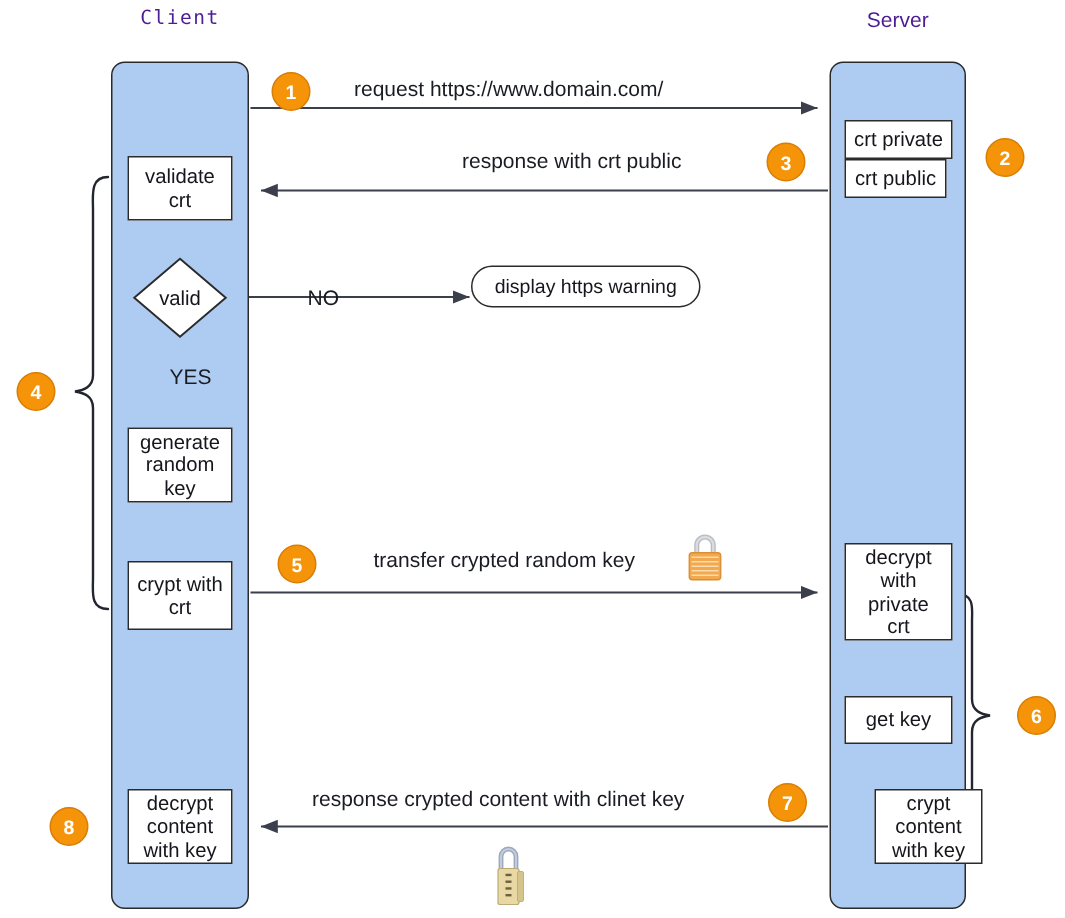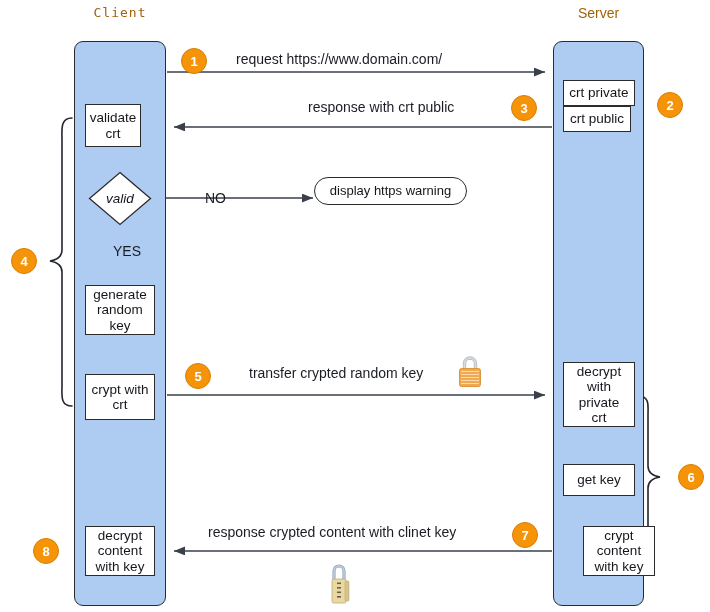--- a/index.html
+++ b/index.html
@@ -15,21 +15,21 @@
   .lane{
     position:absolute;
     background:#aecbf2;
     border:1.5px solid #2b2b2b;
     border-radius:9px;
     box-sizing:border-box;
   }
   .lane-title{
     position:absolute;
     font-size:14px;
-    color:#a16207;
+    color:#4c1d95;
     text-align:center;
     white-space:nowrap;
   }
   .lane-title.mono{font-family:"DejaVu Sans Mono", monospace;letter-spacing:1px;font-size:13px;}
 
   
   .box{
     position:absolute;
     background:#ffffff;
     border:1.3px solid #2b2b2b;
@@ -42,21 +42,21 @@
     padding:1px 2px;
   }
   .box span{display:block;}
 
   
   .diamond-wrap{position:absolute;}
   .diamond-wrap svg{display:block;}
   .diamond-label{
     position:absolute;left:0;top:0;width:100%;height:100%;
     display:flex;align-items:center;justify-content:center;
-    font-size:13.5px;color:#15161c;font-style:italic;
+    font-size:13.5px;color:#15161c;
   }
 
   
   .txt{
     position:absolute;
     font-size:14px;
     color:#1a1c24;
     white-space:nowrap;
   }
 
@@ -126,21 +126,21 @@
              L648,540
              C648,550 650,560 638,560" fill="none" stroke="#23262f" stroke-width="1.6" stroke-linecap="round"></path>
   </svg>
 
   <div class="lane" style="left:74px;top:41px;width:92px;height:565px;"></div>
   <div class="lane" style="left:553px;top:41px;width:91px;height:565px;"></div>
 
   <div class="lane-title mono" style="left:74px;top:5px;width:92px;">Client</div>
   <div class="lane-title" style="left:553px;top:5px;width:91px;">Server</div>
 
-  <div class="box" style="left:85px;top:104px;width:56px;height:43px;">
+  <div class="box" style="left:85px;top:104px;width:70px;height:43px;">
     <div>
       <span>validate</span>
       <span>crt</span>
     </div>
   </div>
 
   <div class="diamond-wrap" style="left:88px;top:171px;width:64px;height:55px;">
     <svg width="64" height="55" viewBox="0 0 64 55">
       <polygon points="32,1.5 62.5,27.5 32,53.5 1.5,27.5" fill="#ffffff" stroke="#2b2b2b" stroke-width="1.3"></polygon>
     </svg>

